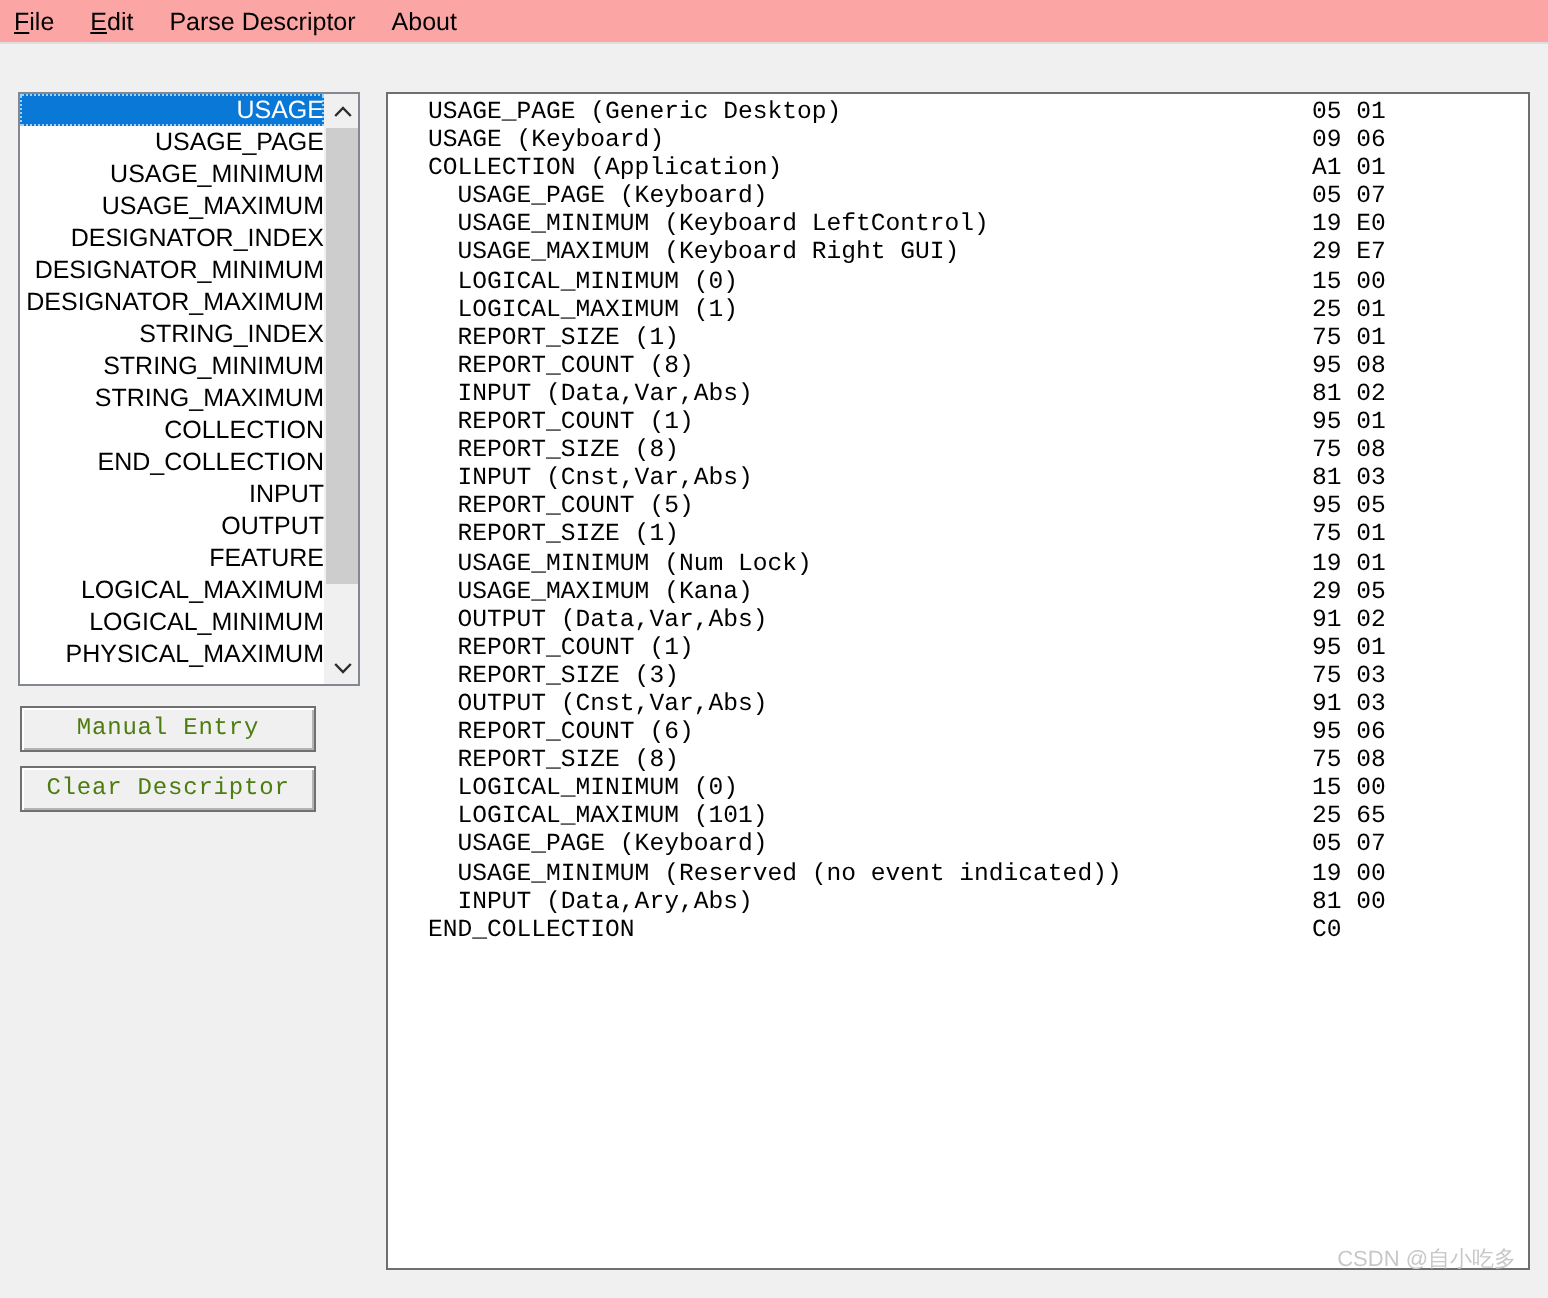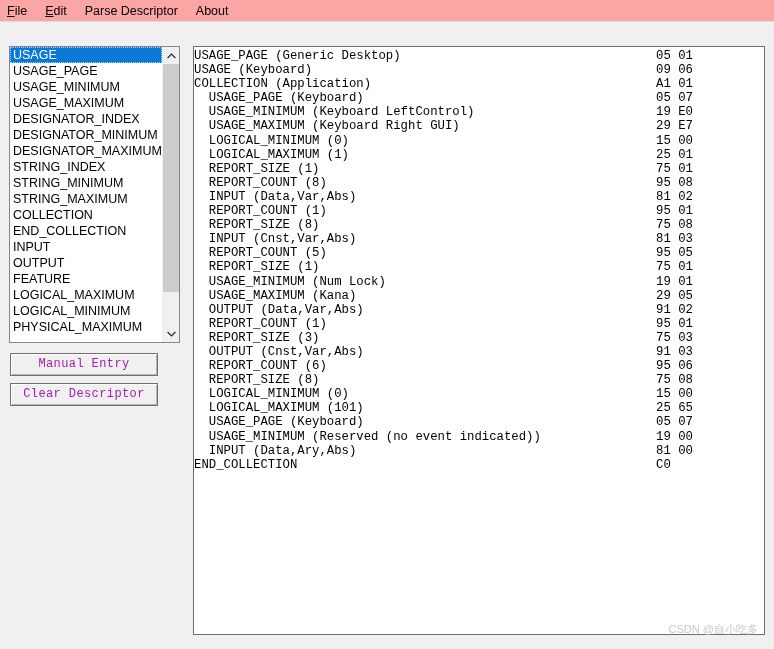--- a/index.html
+++ b/index.html
@@ -81,20 +81,21 @@
   .hid-item {
     font-family: "Liberation Sans", sans-serif;
     font-size: 12.5px;
     line-height: 16px;
     height: 16px;
     padding-left: 3px;
     color: #000;
     white-space: nowrap;
     cursor: default;
     box-sizing: border-box;
+    text-align: right;
   }
   .hid-item.selected {
     background: #0a78d7;
     color: #ffffff;
     outline: 1px dotted #9fd0f5;
     outline-offset: -1px;
   }
 
   
   #hid-scrollbar {
@@ -138,21 +139,21 @@
   .btn {
     position: absolute;
     left: 10px;
     width: 148px;
     height: 23px;
     background: #f0f0f0;
     border: 1px solid #707070;
     box-shadow: inset 1px 1px 0 #ffffff, inset -1px -1px 0 #b4b4b4;
     font-family: "Liberation Mono", monospace;
     font-size: 12px;
-    color: #a21caf;
+    color: #4d7c0f;
     text-align: center;
     line-height: 21px;
     box-sizing: border-box;
     cursor: default;
     letter-spacing: 0.4px;
   }
   #btn-manual-entry { top: 353px; }
   #btn-clear-descriptor { top: 383px; }
 
   
@@ -174,21 +175,21 @@
     display: flex;
     font-family: "Liberation Mono", monospace;
     font-size: 12.3px;
     line-height: 14.1px;
     height: 14.1px;
     color: #000;
     white-space: pre;
   }
   .desc-text {
     flex: 0 0 auto;
-    padding-left: 0;
+    padding-left: 20px;
     width: 462px;
     box-sizing: border-box;
     overflow: hidden;
   }
   .desc-hex {
     flex: 0 0 auto;
     width: 100px;
     box-sizing: border-box;
   }
 

